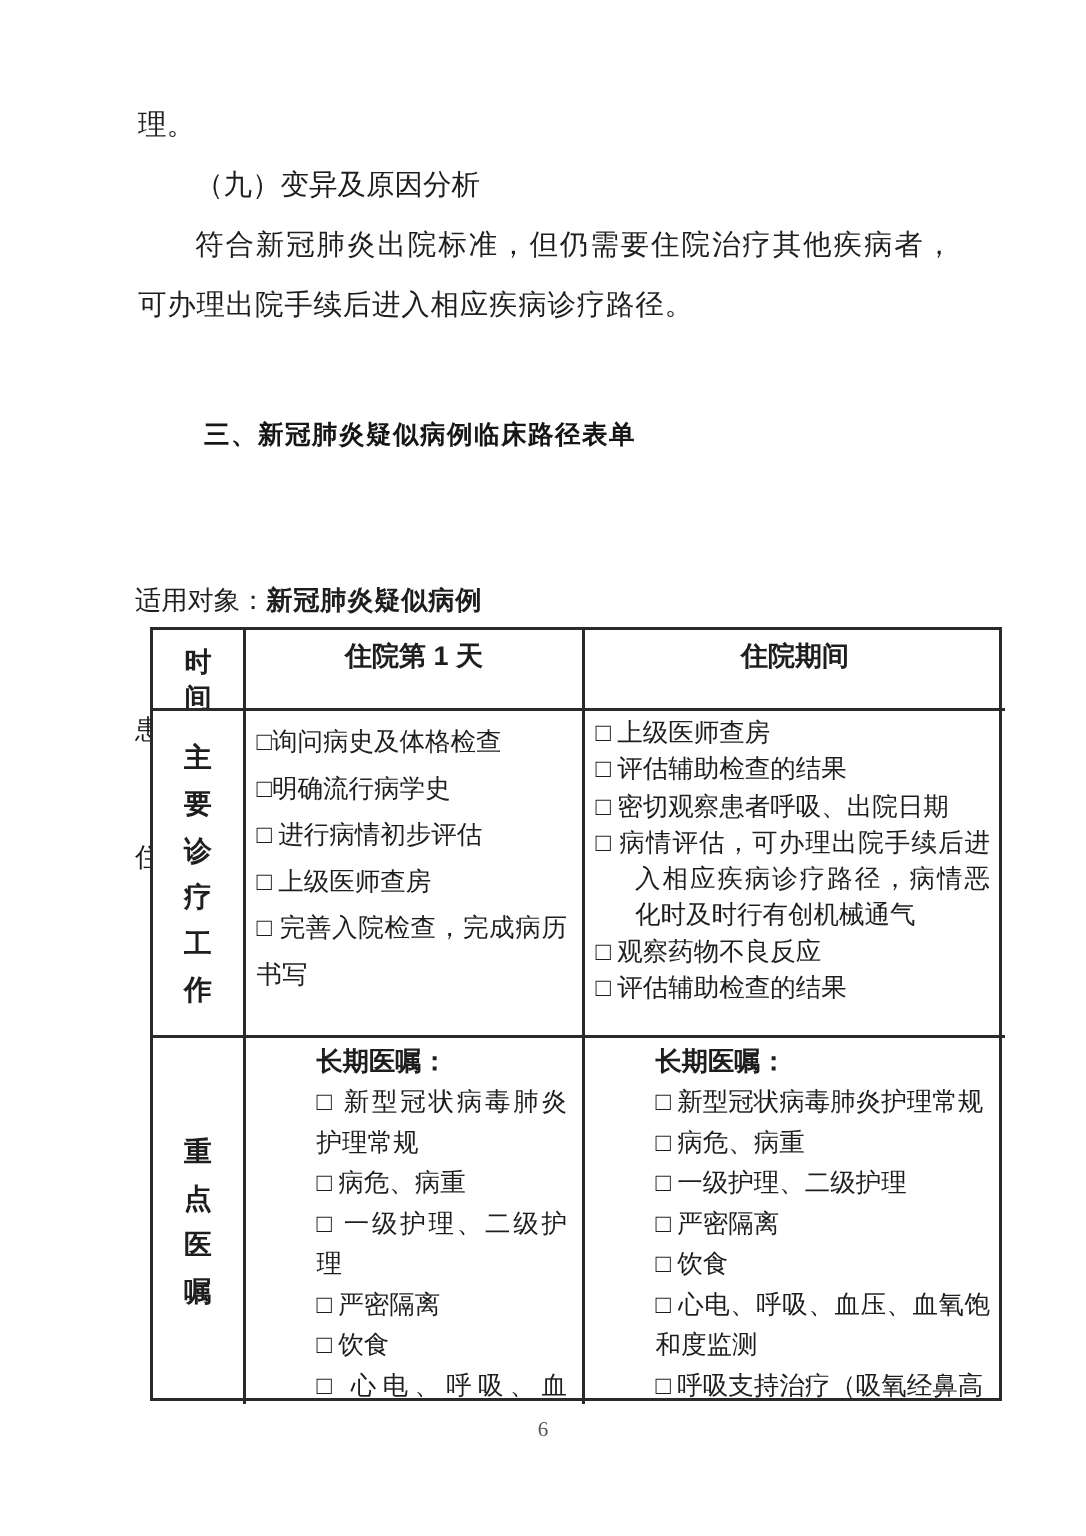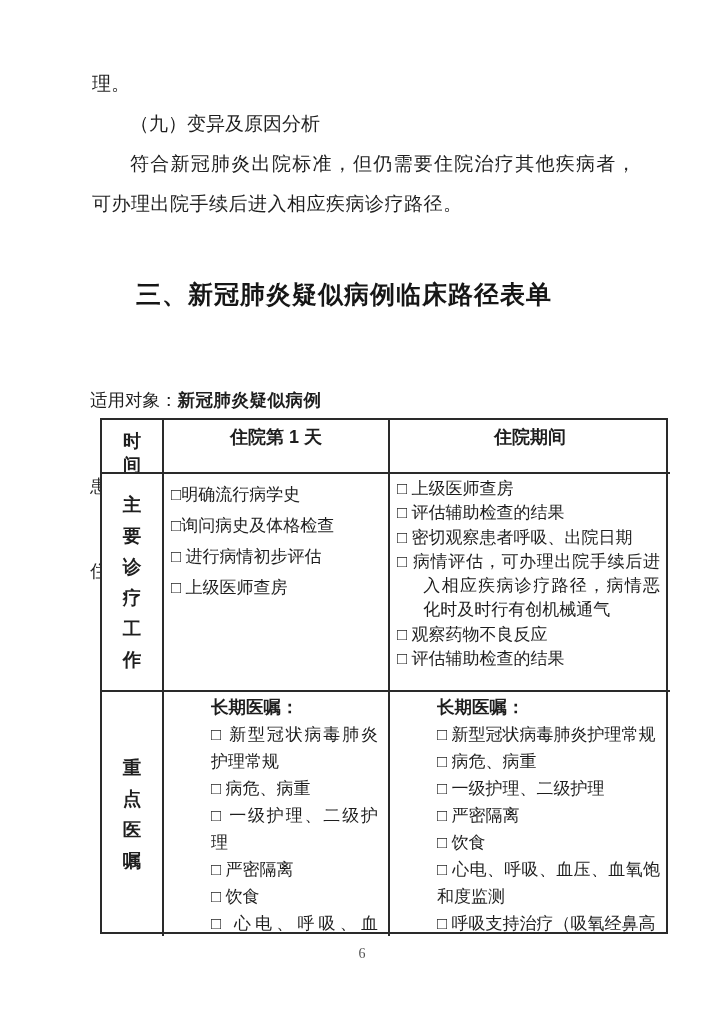--- a/index.html
+++ b/index.html
@@ -24,21 +24,21 @@
   }
   .intro .indent { text-indent: 2em; }
   .intro .para { text-indent: 2em; letter-spacing: 0.5px; }
   
   .section-title {
     position: absolute;
     left: 136px;
     top: 278px;
     font-family: "Liberation Sans", "DejaVu Sans", sans-serif;
     font-weight: bold;
-    font-size: 25px;
+    font-size: 17px;
     letter-spacing: 1px;
     color: #161616;
   }
   
   .meta {
     position: absolute;
     left: 90px;
     top: 329px;
     width: 552px;
     font-size: 17.5px;
@@ -149,24 +149,25 @@
     <div class="cell head-cell">
       <div class="time-label">时间</div>
     </div>
     <div class="cell head-cell">住院第 1 天</div>
     <div class="cell head-cell last-col">住院期间</div>
 
     <div class="cell vlabel-cell">
       <div class="vlabel">主要诊疗工作</div>
     </div>
     <div class="cell list-cell lh31">
+        <div class="chk">□询问病史及体格检查</div>
         <div class="chk">□明确流行病学史</div>
-        <div class="chk">□询问病史及体格检查</div>
         <div class="chk">□ 进行病情初步评估</div>
         <div class="chk">□ 上级医师查房</div>
+        <div class="chk">□ 完善入院检查，完成病历书写</div>
       </div>
     <div class="cell list-cell lh24 last-col">
         <div class="chk">□ 上级医师查房</div>
         <div class="chk">□ 评估辅助检查的结果</div>
         <div class="chk">□ 密切观察患者呼吸、出院日期</div>
         <div class="chk hang">□ 病情评估，可办理出院手续后进入相应疾病诊疗路径，病情恶化时及时行有创机械通气</div>
         <div class="chk">□ 观察药物不良反应</div>
         <div class="chk">□ 评估辅助检查的结果</div>
       </div>
 

